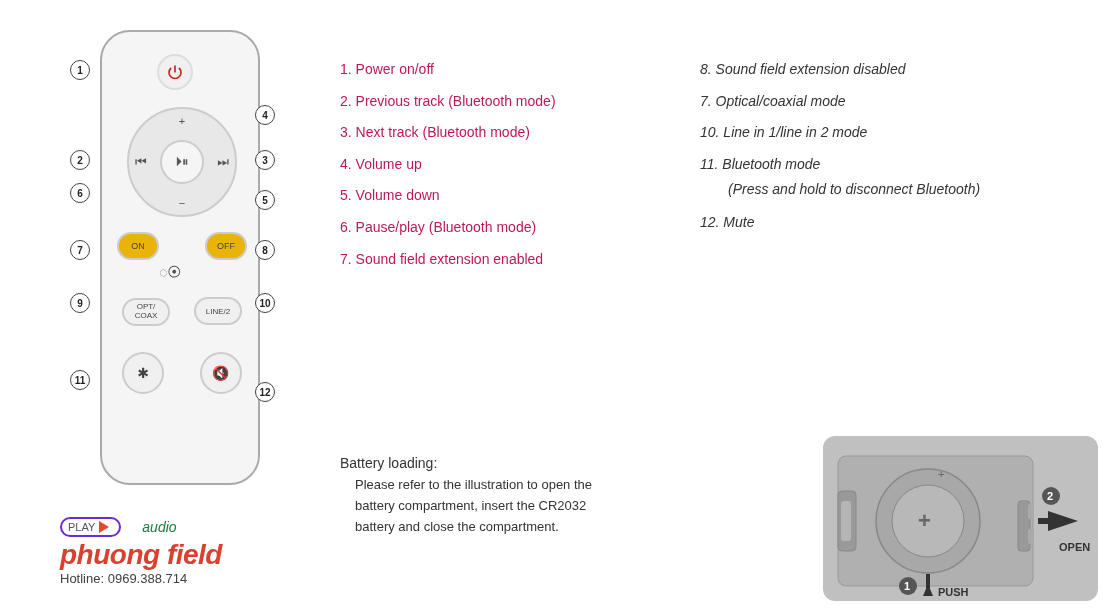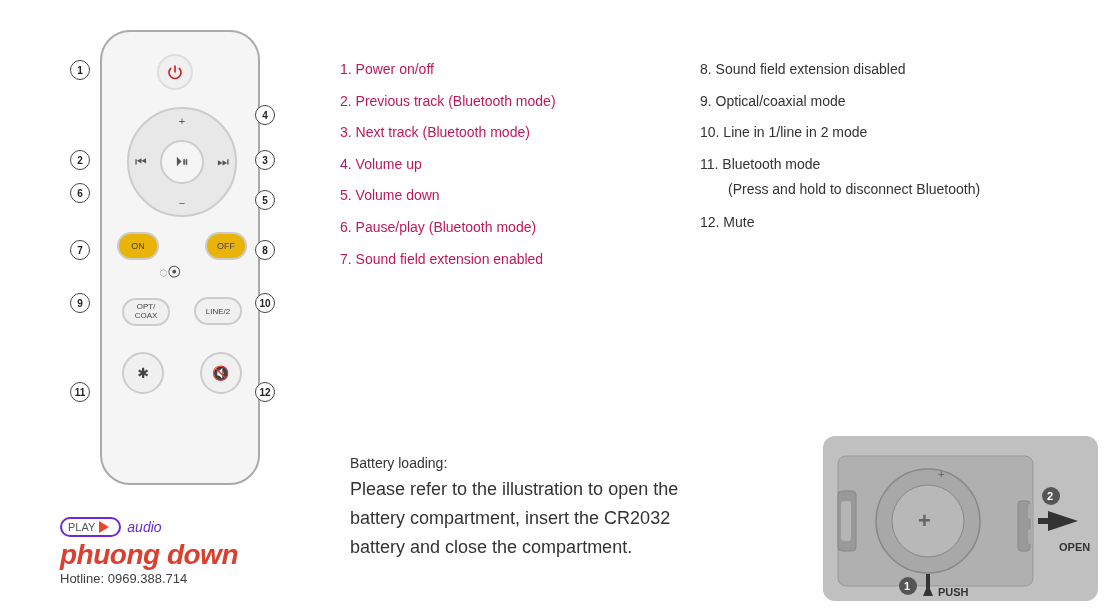--- a/index.html
+++ b/index.html
@@ -221,50 +221,52 @@
       font-size: 14px;
       color: #be185d;
       line-height: 1.4;
     }
 
     .desc-section2 {
       position: absolute;
       left: 700px;
       top: 60px;
       width: 380px;
+      font-style: italic;
     }
     .desc-section2 .item {
       margin-bottom: 12px;
       font-size: 14px;
       color: #333;
       line-height: 1.4;
     }
     .desc-section2 .sub-item {
       margin-left: 20px;
       font-size: 14px;
       color: #333;
       line-height: 1.6;
     }
 
     
     .battery-section {
       position: absolute;
-      left: 350px;
+      left: 340px;
       top: 455px;
       width: 360px;
     }
     .battery-section .title {
       font-size: 14px;
       color: #333;
       margin-bottom: 4px;
     }
     .battery-section .desc {
-      font-size: 18px;
+      font-size: 13px;
       color: #333;
       line-height: 1.6;
+      margin-left: 15px;
     }
 
     
     .brand-section {
       position: absolute;
       left: 60px;
       bottom: 30px;
     }
     .brand-logo {
       display: flex;
@@ -384,42 +386,42 @@
     </div>
 
   <div class="num-label" style="position:absolute; left:-10px; top:263px;">
       <span>9</span>
     </div>
 
   <div class="num-label" style="position:absolute; left:175px; top:263px;">
       <span>10</span>
     </div>
 
-  <div class="num-label" style="position:absolute; left:-10px; top:352px;">
+  <div class="num-label" style="position:absolute; left:-10px; top:340px;">
       <span>11</span>
     </div>
 
   <div class="num-label" style="position:absolute; left:175px; top:352px;">
       <span>12</span>
     </div>
 </div>
 
 <div class="desc-section">
   <div class="item">1. Power on/off</div>
   <div class="item">2. Previous track (Bluetooth mode)</div>
   <div class="item">3. Next track (Bluetooth mode)</div>
   <div class="item">4. Volume up</div>
   <div class="item">5. Volume down</div>
   <div class="item">6. Pause/play (Bluetooth mode)</div>
   <div class="item">7. Sound field extension enabled</div>
 </div>
 
 <div class="desc-section2">
   <div class="item">8. Sound field extension disabled</div>
-  <div class="item">9. Optical/coaxial mode</div>
+  <div class="item">7. Optical/coaxial mode</div>
   <div class="item">10. Line in 1/line in 2 mode</div>
   <div class="item">11. Bluetooth mode</div>
   <div class="item sub-item" style="margin-left:28px; margin-top:-8px; margin-bottom:12px;">(Press and hold to disconnect Bluetooth)</div>
   <div class="item">12. Mute</div>
 </div>
 
 <div class="battery-section">
   <div class="title">Battery loading:</div>
   <div class="desc">Please refer to the illustration to open the<br>battery compartment, insert the CR2032<br>battery and close the compartment.</div>
 </div>
@@ -462,20 +464,20 @@
     <text x="115" y="160" font-size="11" font-weight="bold" fill="#333">PUSH</text>
   </svg>
 </div>
 
 <div class="brand-section">
   <div class="brand-logo">
     <div class="play-badge">
       <span>PLAY</span>
       <div class="play-triangle"></div>
     </div>
-    <span style="font-size:14px; color:#6d28d9; font-style:italic;">audio</span>
+    <span style="font-size:14px; color:#15803d; font-style:italic;margin-left:15px;">audio</span>
   </div>
-  <div class="brand-name">phuong down</div>
+  <div class="brand-name">phuong field</div>
   <div class="hotline">
     <span>Hotline:</span>
     <span>0969.388.714</span>
   </div>
 </div>
 
 </body></html>

